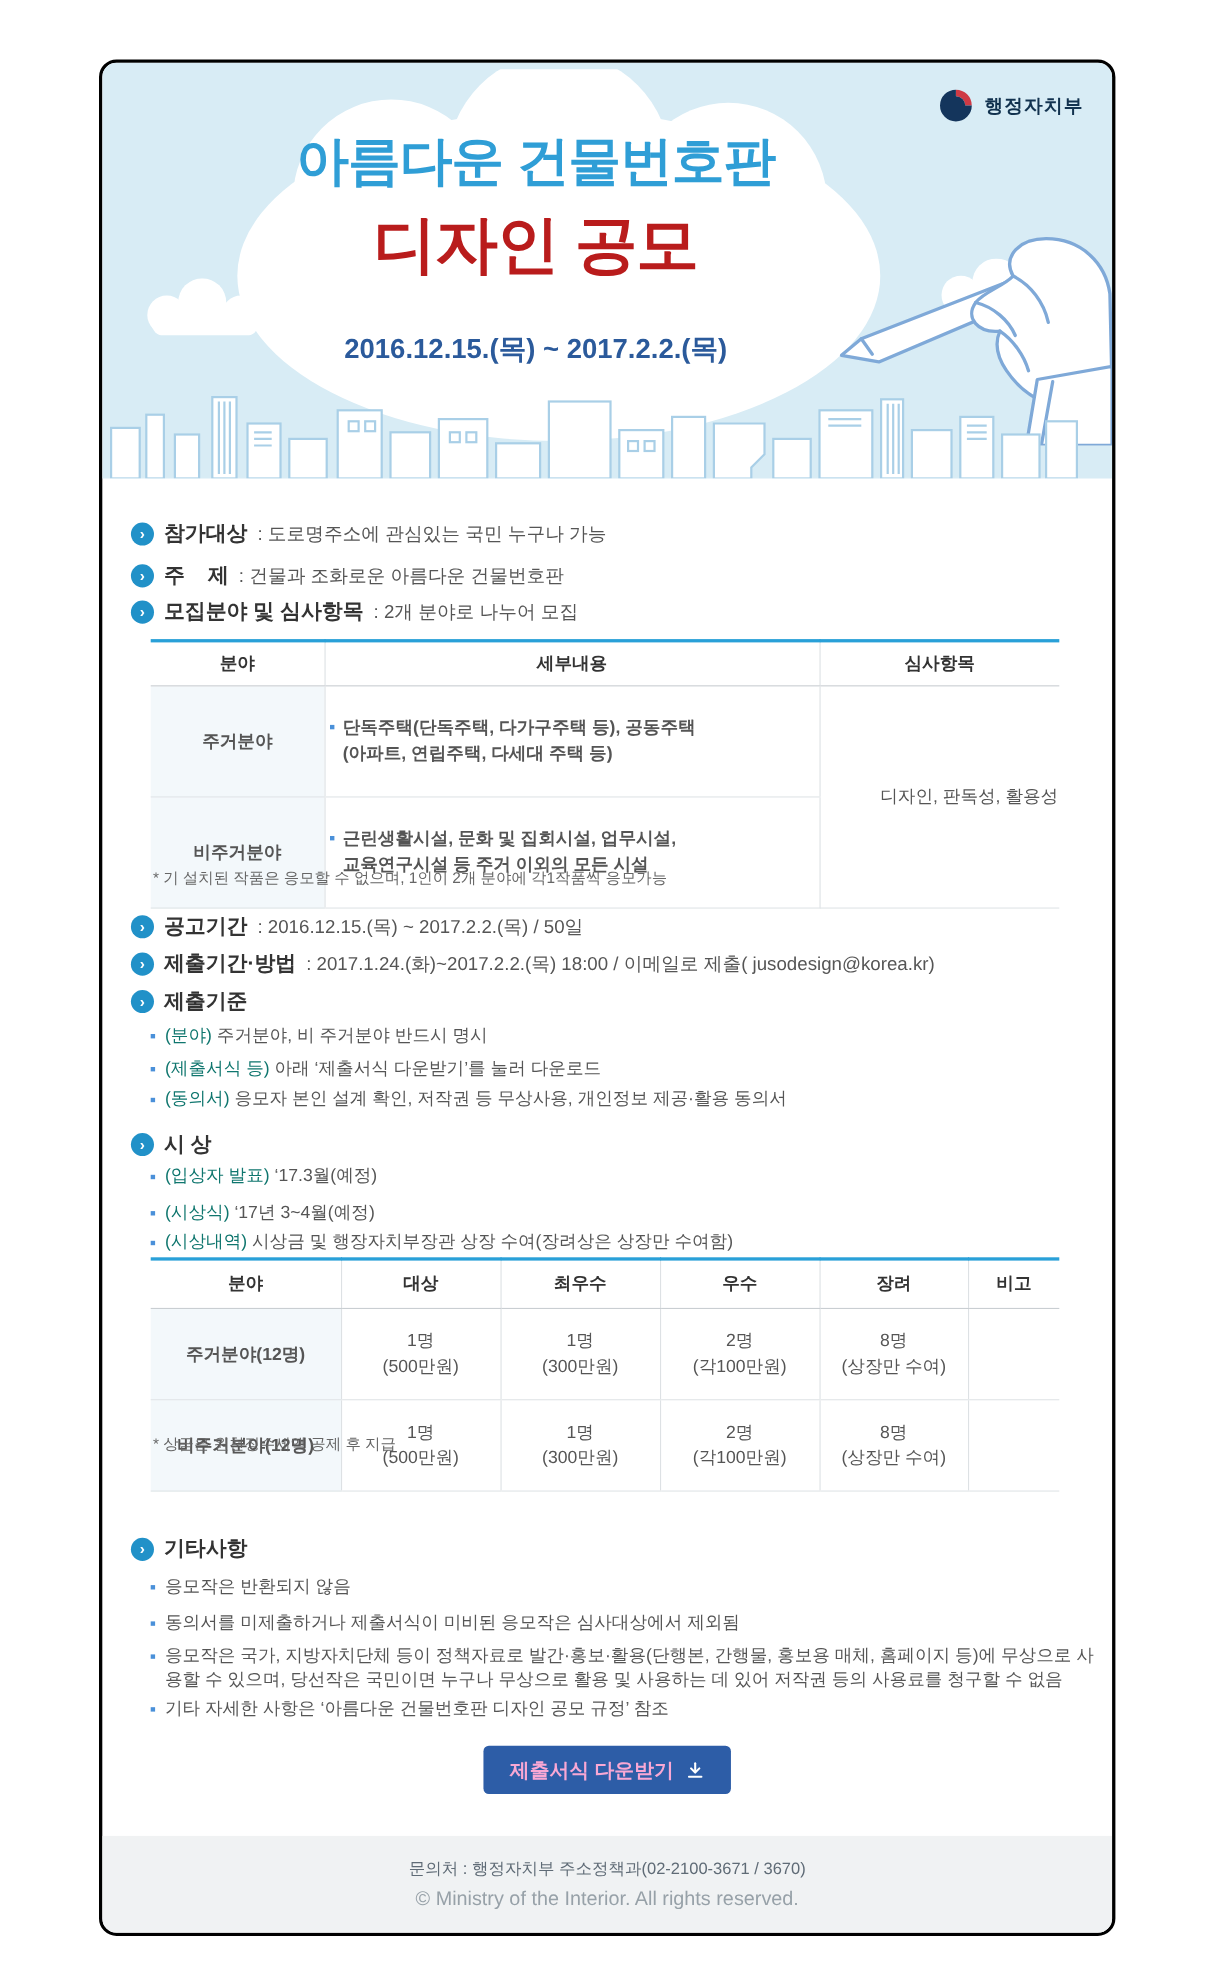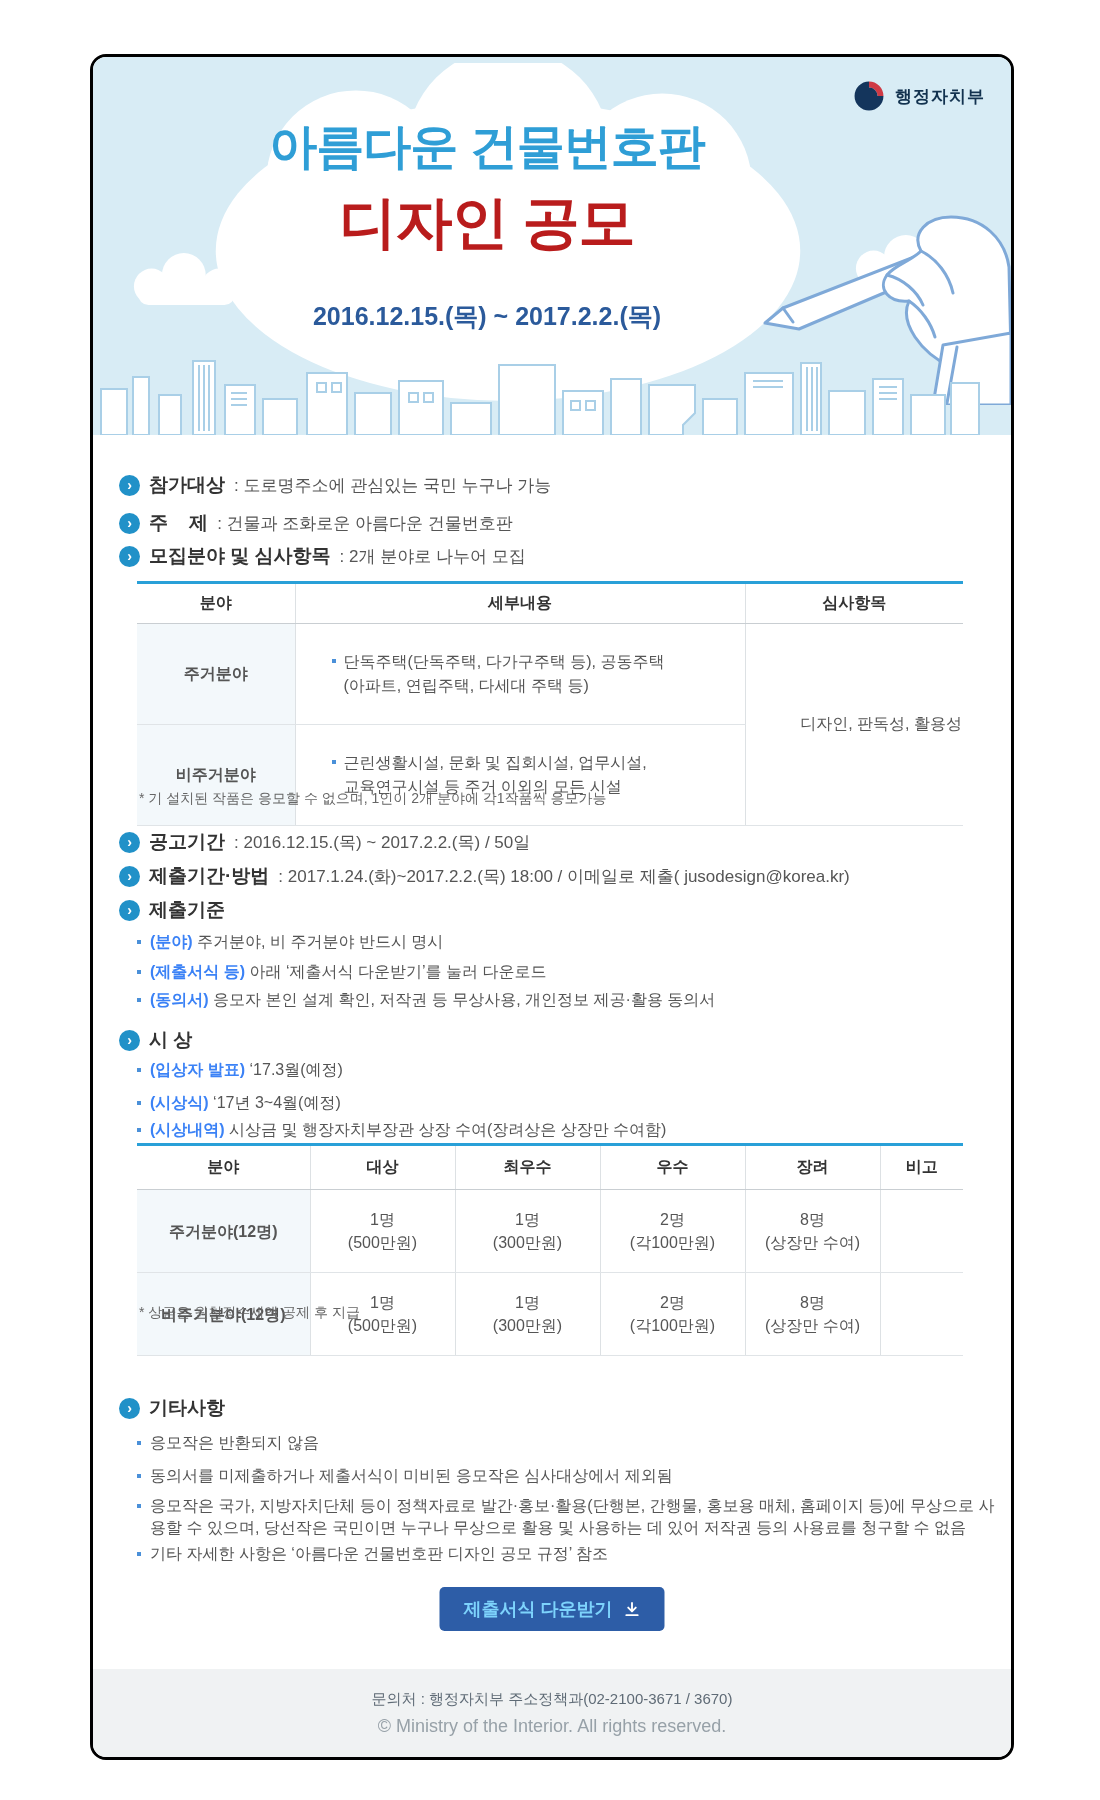--- a/index.html
+++ b/index.html
@@ -27,45 +27,45 @@
   
   .brow { position:absolute; left:26px; display:flex; align-items:center; gap:9px; }
   .bicon { width:21px; height:21px; border-radius:50%; background:#2191c8; color:#fff;
            display:flex; align-items:center; justify-content:center; font-size:14px; font-weight:700;
            line-height:1; flex:0 0 21px; }
   .blabel { font-size:19px; font-weight:700; color:#333; white-space:pre; }
   .btext { font-size:17px; color:#555; white-space:pre; }
 
   .srow { position:absolute; left:44px; display:flex; align-items:flex-start; gap:9px; }
   .sdot { width:4px; height:4px; background:#4a90d9; margin-top:9px; flex:0 0 4px; }
-  .sstrong { font-size:16px; font-weight:700; color:#3b82f6; }
+  .sstrong { font-size:16px; font-weight:400; color:#0f766e; }
   .stext { font-size:16px; color:#555; }
   .swrap { line-height:22px; max-width:852px; }
 
   .fnote { position:absolute; left:46px; font-size:14px; color:#666; }
 
   
   .dtable { position:absolute; left:44px; width:826px; border-collapse:collapse; table-layout:fixed;
             border-top:3px solid #29a0d8; border-bottom:1px solid #c9ced2; background:#fff; }
   .dtable th { height:37px; font-size:16px; font-weight:700; color:#333; background:#fff;
                border-bottom:1px solid #c9ced2; }
   .dtable td { font-size:16px; color:#555; border-bottom:1px solid #e0e4e7; }
   .dtable th + th, .dtable td + td { border-left:1px solid #dde1e4; }
   .cat { background:#f3f8fb; text-align:center; font-weight:700; color:#333; }
-  .detail { padding:10px 36px; }
+  .detail { padding:10px 4px;font-weight:bold; }
   .detail-flex { display:flex; gap:8px; align-items:flex-start; }
   .crit { text-align:right; }
   .pre { white-space:pre-line; line-height:24px; }
   .t1tbl td { height:80px; }
   .awtbl th { height:41px; }
   .awtbl td { height:80px; text-align:center; line-height:23px; }
 
   
   .dl-btn { position:absolute; left:50%; transform:translateX(-50%); top:1530px; height:44px;
-            background:#2d5da7; color:#7dd3fc; border:none; border-radius:5px; padding:0 24px;
+            background:#2d5da7; color:#f9a8d4; border:none; border-radius:5px; padding:0 24px;
             font-size:18px; font-weight:700; display:flex; align-items:center; gap:11px;
             font-family:inherit; cursor:pointer; }
   .foot { position:absolute; left:0; right:0; top:1612px; bottom:0; background:#f0f2f3;
           display:flex; flex-direction:column; align-items:center; justify-content:center; gap:7px; }
   .foot-contact { font-size:15px; color:#5f6b76; }
   .foot-copy { font-size:18px; color:#97a1a8; }
 </style>
 </head>
 <body>
 

